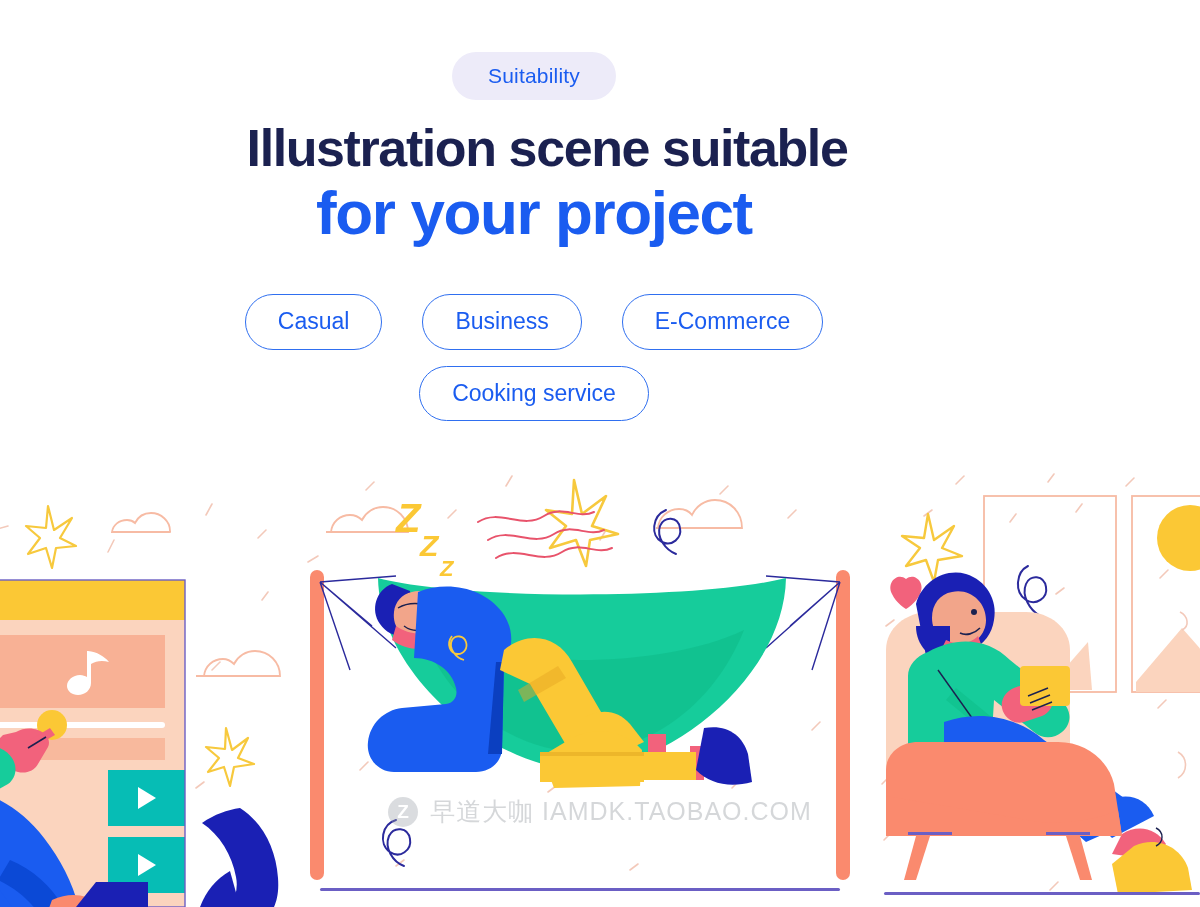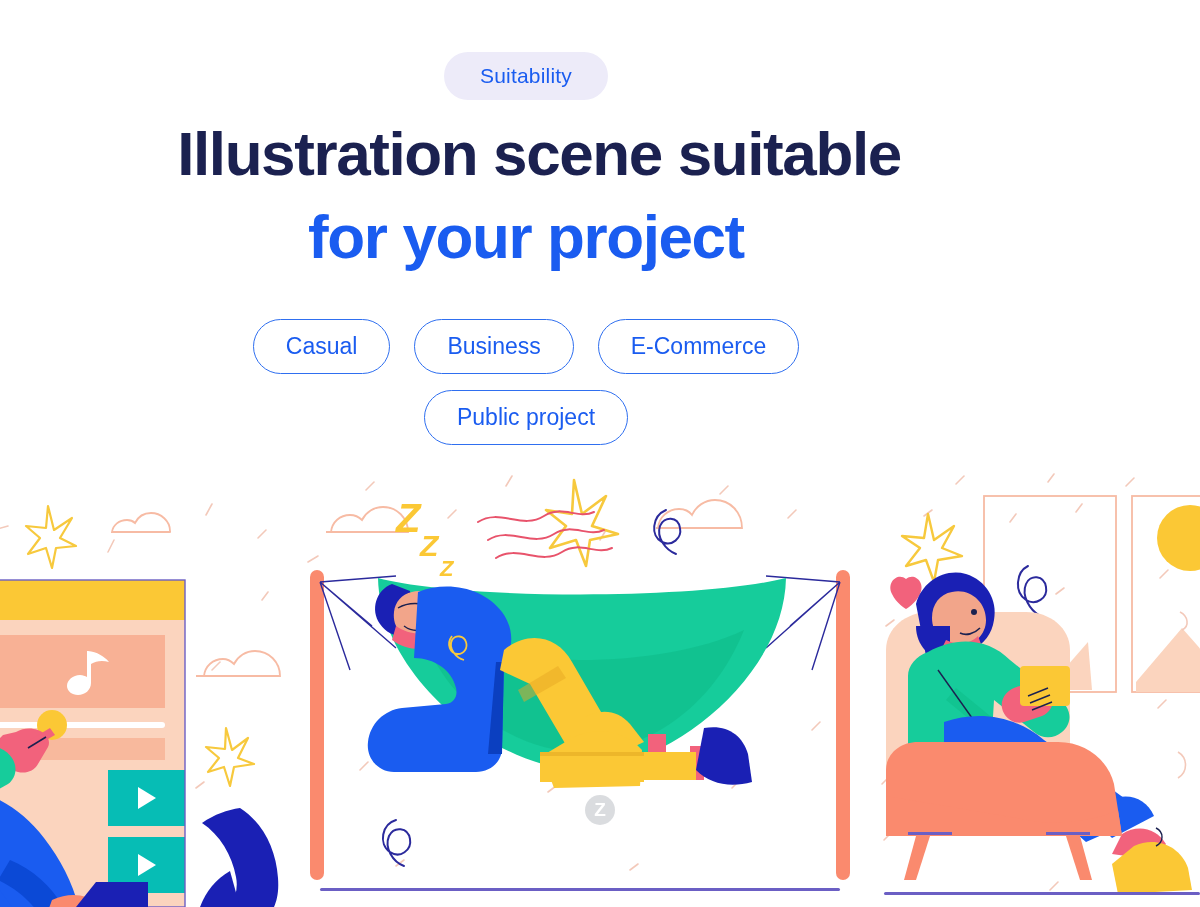--- a/index.html
+++ b/index.html
@@ -5,56 +5,56 @@
   * { box-sizing: border-box; margin: 0; padding: 0; }
   html, body {
     width: 1200px; height: 907px;
     background: #ffffff;
     font-family: "Liberation Sans", sans-serif;
     overflow: hidden;
   }
   .page { position: relative; width: 1200px; height: 907px; background: #ffffff; }
 
   
-  .hero { position: absolute; top: 0; left: 8px; width: 1036px; height: 470px; text-align: center; }
+  .hero { position: absolute; top: 0; left: 16px; width: 1036px; height: 470px; text-align: center; }
 
   .badge-wrap { padding-top: 52px; display: flex; justify-content: center; }
   .badge {
     background: #edebf9;
     color: #1a5cf0;
     font-size: 21px;
     letter-spacing: .2px;
     padding: 12px 36px;
     border-radius: 24px;
     display: inline-block;
     line-height: 1.15;
   }
 
   .headline { margin-top: 22px; line-height: 1.02; }
   .headline .l1 {
     display: block;
-    font-size: 62px;
+    font-size: 52px;
     font-weight: 700;
     color: #1b2150;
     letter-spacing: -1.4px;
     margin-left: 26px;
   }
   .headline .l2 {
     display: block;
     font-size: 62px;
     font-weight: 700;
     color: #1a5cf0;
     letter-spacing: -1.4px;
-    margin-top: 20px;
+    margin-top: 6px;
   }
 
   .pills { margin-top: 50px; }
   .pill-row {
     display: flex; justify-content: center; align-items: center;
-    gap: 24px; margin-bottom: 16px;
+    gap: 40px; margin-bottom: 16px;
   }
   .pill {
     border: 1.6px solid #2f6ff0;
     color: #1a5cf0;
     background: #ffffff;
     border-radius: 40px;
     font-size: 23px;
     padding: 14px 32px;
     line-height: 1.1;
     white-space: nowrap;
@@ -102,21 +102,21 @@
       <span class="l2">for your project</span>
     </h1>
 
     <div class="pills">
       <div class="pill-row">
         <div class="pill">Casual</div>
         <div class="pill">Business</div>
         <div class="pill">E-Commerce</div>
       </div>
       <div class="pill-row">
-        <div class="pill">Public project</div>
+        <div class="pill">Cooking service</div>
       </div>
     </div>
   </div>
 
   <div class="strip">
 
     <div class="panel panel-left">
       <svg width="300" height="437" viewBox="0 0 300 437">
 
         <g stroke="#F3C9BA" stroke-width="1.6" stroke-linecap="round">
@@ -348,16 +348,17 @@
         <path d="M206 366 l14 0 l12 44 l-12 0 z" fill="#FA8A6E"></path>
         <rect x="48" y="362" width="44" height="3" fill="#6B5FC4"></rect>
         <rect x="186" y="362" width="44" height="3" fill="#6B5FC4"></rect>
 
         <rect x="24" y="422" width="316" height="3" rx="1.5" fill="#6B5FC4"></rect>
       </svg>
     </div>
 
     <div class="wm">
       <div class="wm-logo">Z</div>
+      <div class="wm-text">早道大咖  IAMDK.TAOBAO.COM</div>
     </div>
 
   </div>
 </div>
 
 </body></html>

